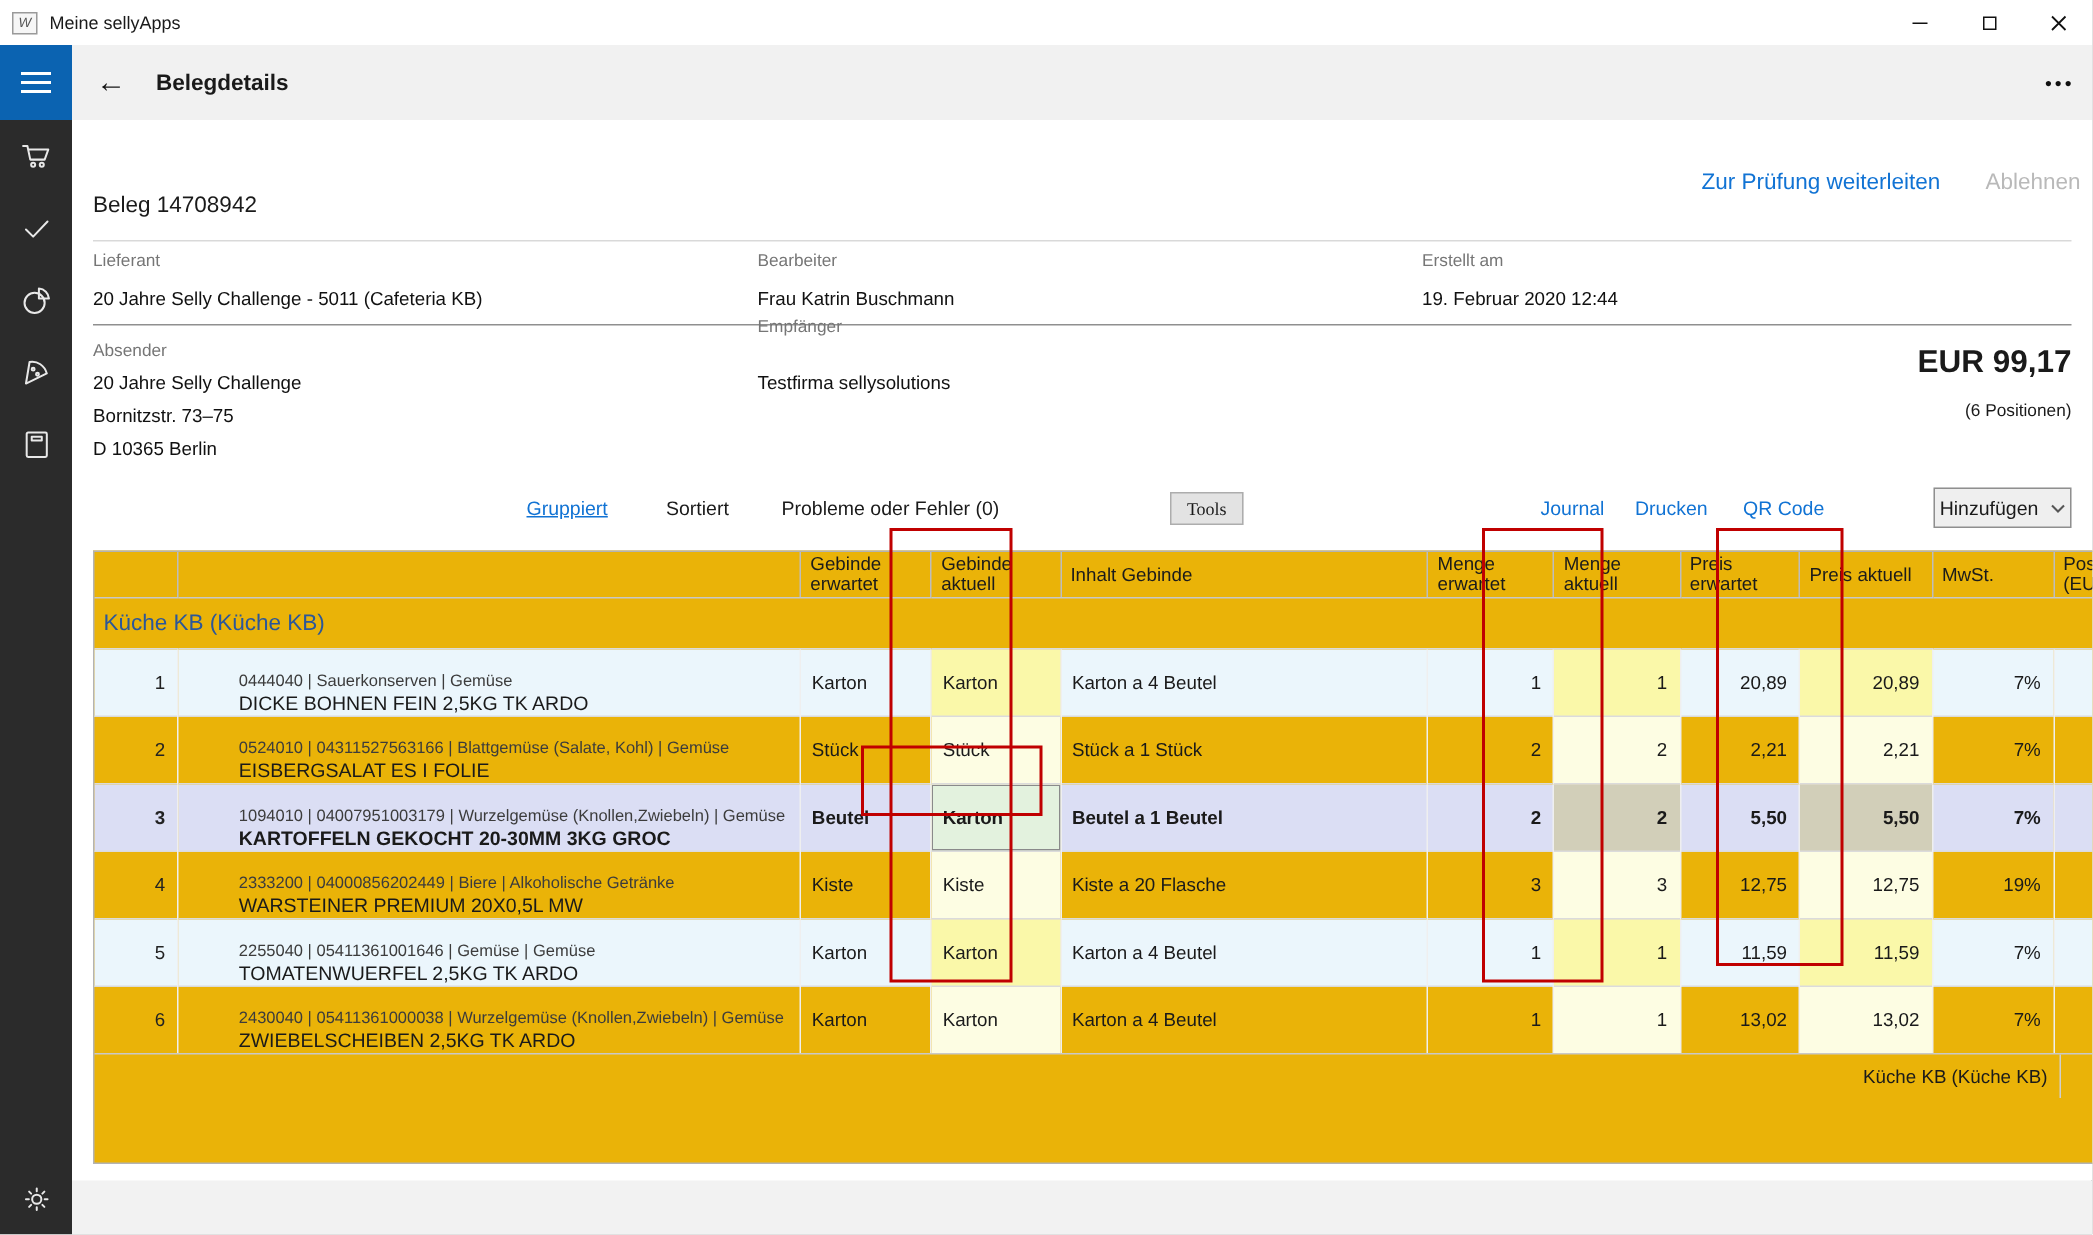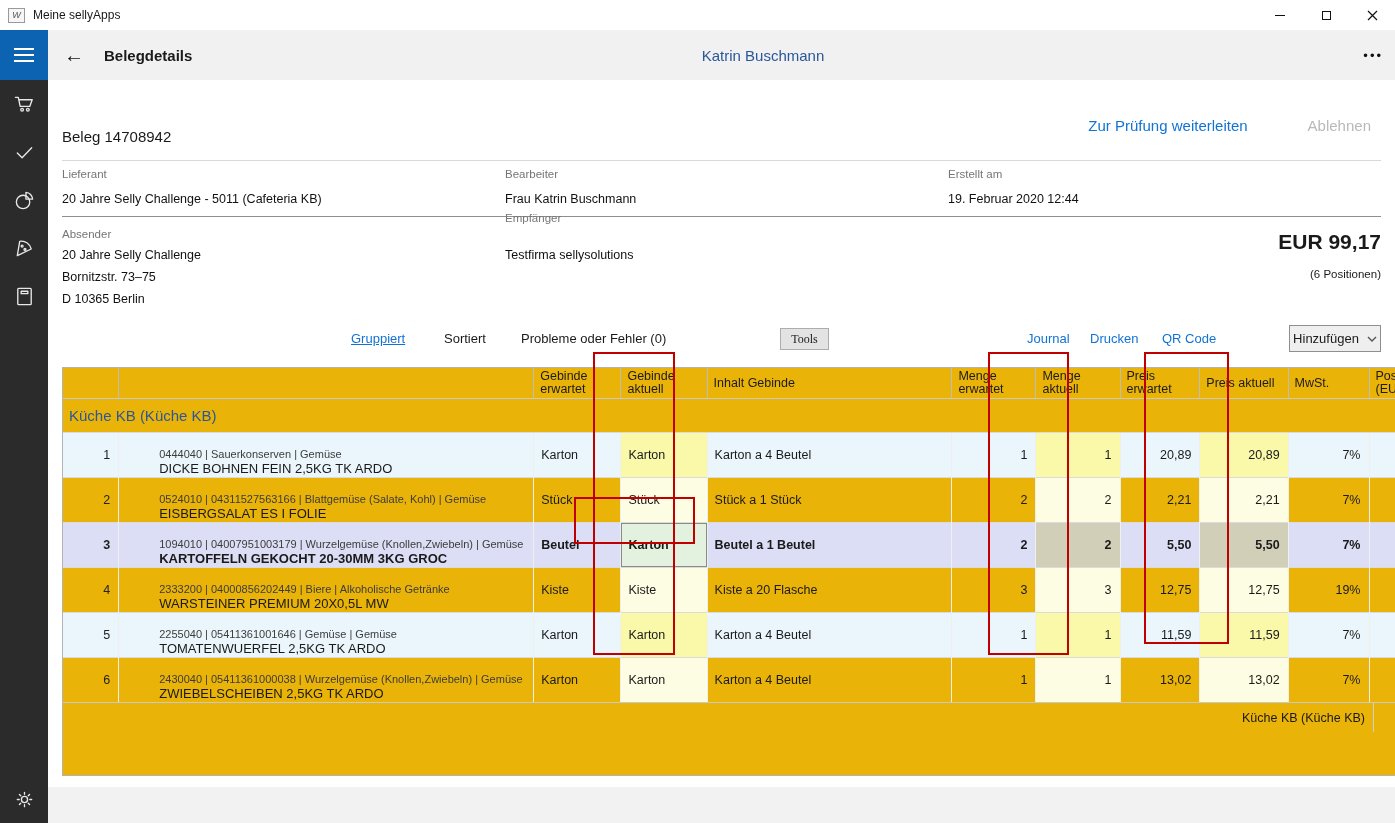--- a/index.html
+++ b/index.html
@@ -30,21 +30,21 @@
   .side-item { width:48px; height:48px; display:flex; align-items:center; justify-content:center; cursor:pointer; }
   .side-item.settings { position:absolute; left:0; bottom:0; }
   .side-item svg { stroke:#E8E8E8; fill:none; stroke-width:1.4; stroke-linecap:round; stroke-linejoin:round; }
 
   
   .content { position:absolute; left:48px; top:80px; width:1347px; height:707px; background:#fff; }
   .bottom-strip { position:absolute; left:48px; top:787px; width:1347px; height:36px; background:#F2F2F2; }
 
   .doc-title { position:absolute; left:14px; top:14px; font-size:20px; font-weight:bold; }
   .doc-subtitle { position:absolute; left:14px; top:48px; font-size:15px; }
-  .doc-actions { position:absolute; right:24px; top:28px; height:26px; display:flex; align-items:flex-end; gap:60px; }
+  .doc-actions { position:absolute; right:8px; top:28px; height:26px; display:flex; align-items:center; gap:30px; }
   .link-primary { color:var(--accent,#1173D4); font-size:15px; cursor:pointer; }
   .link-disabled { color:#B9B9B9; font-size:15px; }
 
   .hr1 { position:absolute; left:14px; top:80px; width:1319px; height:0; border-top:1px solid #D9D9D9; }
   .hr2 { position:absolute; left:14px; top:136px; width:1319px; height:0; border-top:1px solid #8F8F8F; }
 
   .lbl { position:absolute; font-size:11.5px; color:#767676; }
   .val { position:absolute; font-size:12.5px; color:#111; }
 
   .total-eur { position:absolute; right:14px; top:150px; font-size:21px; font-weight:bold; }
@@ -123,21 +123,20 @@
   </div>
 
   <div class="headerbar">
     <div class="hamburger">
       <i></i>
         <i></i>
         <i></i>
     </div>
     <div class="back-btn">←</div>
     <div class="header-title">Belegdetails</div>
-    <div class="header-user">Katrin Buschmann</div>
     <div class="header-more">•••</div>
   </div>
 
   <div class="sidebar">
     <div class="side-item">
       <svg width="23" height="23" viewBox="0 0 24 24">
         <path d="M2.5 4.5h3l2 9.5h10l2.5-7H6.2"></path>
           <circle cx="9.5" cy="17.5" r="1.4"></circle>
           <circle cx="15.5" cy="17.5" r="1.4"></circle>
       </svg>

